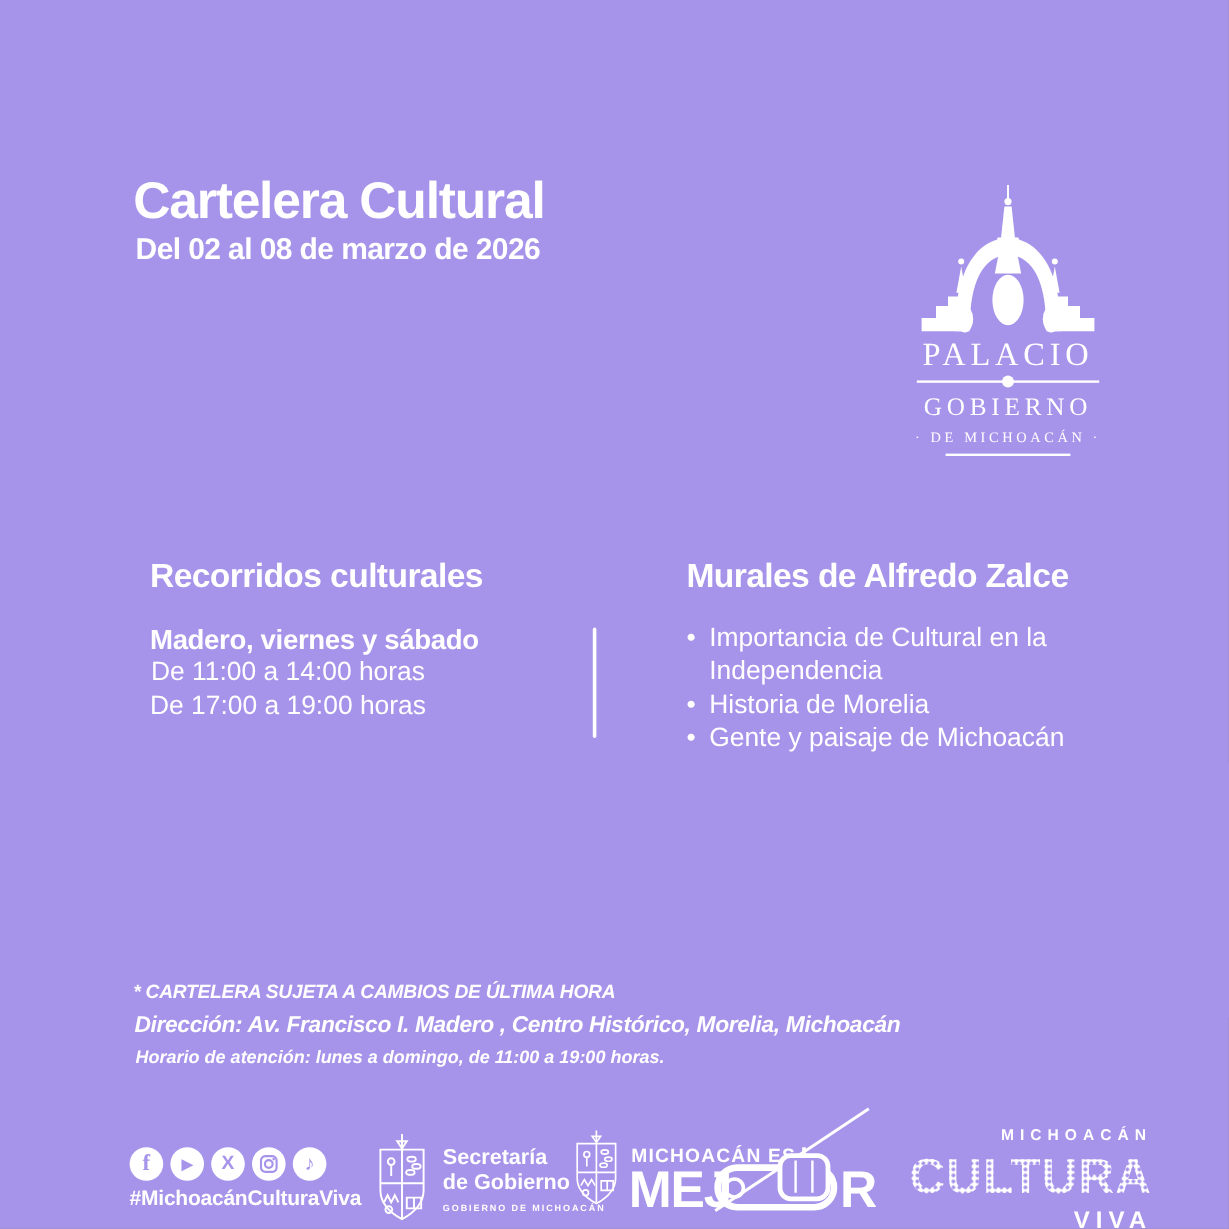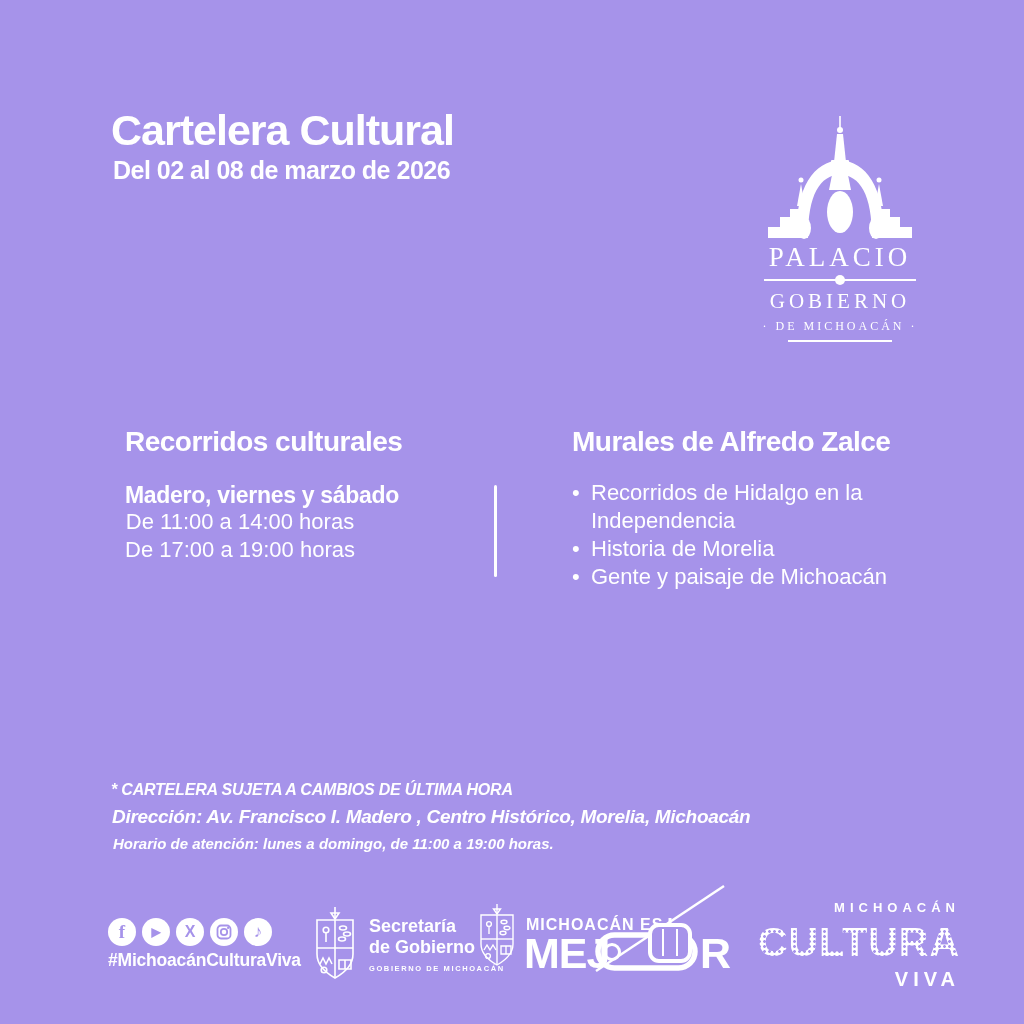--- a/index.html
+++ b/index.html
@@ -3,21 +3,21 @@
 <meta charset="utf-8">
 <title>Cartelera Cultural</title>
 <style>
   :root { --bg:#a693ea; --fg:#ffffff; }
   * { margin:0; padding:0; box-sizing:border-box; }
   body { background:#888; font-family:"Liberation Sans", sans-serif; }
   #canvas {
     position:relative; width:1024px; height:1024px;
     background:var(--bg); color:var(--fg); overflow:hidden;
   }
-  .abs { position:absolute; }
+  .abs { position:absolute;margin-top:38px; }
 
   
   .title { left:111px; top:106px; font-size:43px; font-weight:bold; letter-spacing:-1px; }
   .subtitle { left:113px; top:156px; font-size:25px; font-weight:bold; letter-spacing:-0.5px; }
 
   
   .palacio { left:752px; top:116px; width:176px; text-align:center; }
   .palacio svg { display:block; margin:0 auto; }
   .palacio-name { font-family:"Liberation Serif", serif; font-size:27px; letter-spacing:4px; margin-top:2px; }
   .palacio-divider { position:relative; height:10px; margin:2px 12px 0 12px; }
@@ -113,21 +113,21 @@
   <div class="abs left-days">Madero, viernes y sábado</div>
   <div class="abs left-times">
     <div>De 11:00 a 14:00 horas</div>
     <div>De 17:00 a 19:00 horas</div>
   </div>
 
   <div class="abs divider-v"></div>
 
   <div class="abs col-heading right-heading">Murales de Alfredo Zalce</div>
   <ul class="abs mural-list">
-    <li>Recorridos de Hidalgo en la Independencia</li>
+    <li>Importancia de Cultural en la Independencia</li>
     <li>Historia de Morelia</li>
     <li>Gente y paisaje de Michoacán</li>
   </ul>
 
   <div class="abs disclaimer">* CARTELERA SUJETA A CAMBIOS DE ÚLTIMA HORA</div>
   <div class="abs address">Dirección: Av. Francisco I. Madero , Centro Histórico, Morelia, Michoacán</div>
   <div class="abs hours">Horario de atención: lunes a domingo, de 11:00 a 19:00 horas.</div>
 
   <div class="abs social-row">
     <div class="social-circle">

